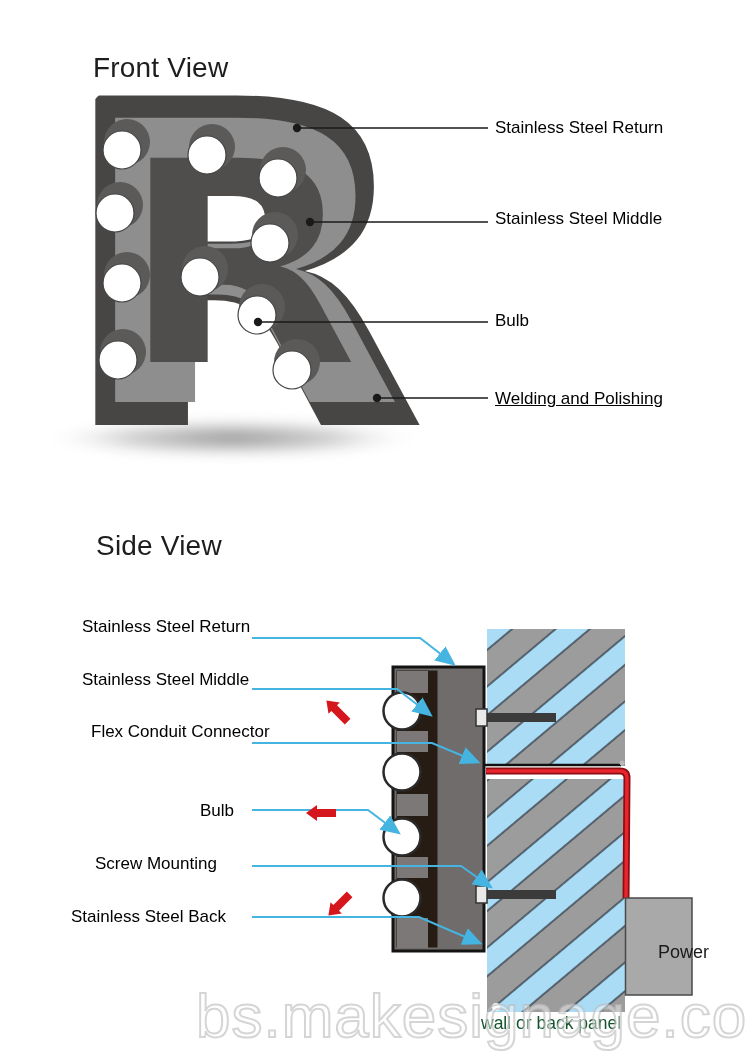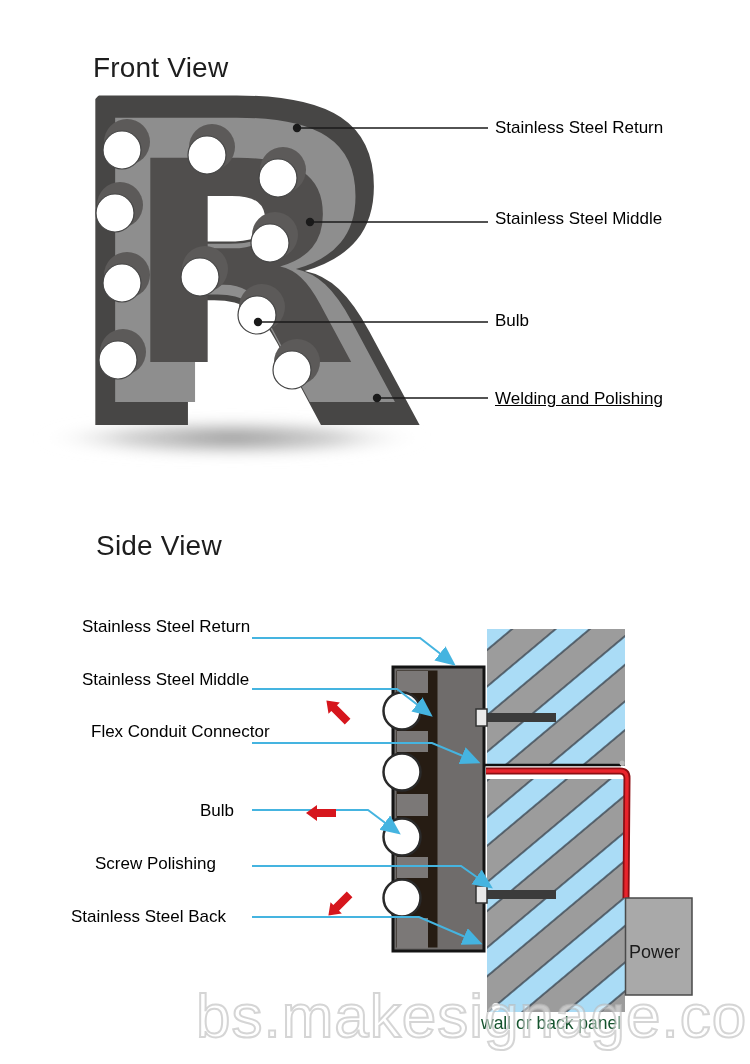--- a/index.html
+++ b/index.html
@@ -2,21 +2,21 @@
 <html style="--steel_dark: #474645; --steel_face: #8e8e8e; --steel_inner: #504e4d; --socket_gray: #5c5a59; --leader_black: #1a1a1a; --body_gray: #6f6c6b; --strip_dark: #261c13; --tab_gray: #7b7877; --wall_blue: #aadcf6; --stripe_gray: #9c9c9c; --cable_red: #e8242c; --cable_dark_red: #8c0e13; --accent_cyan: #45b4e0; --arrow_red: #d6161d; --power_gray: #a9a9a9;"><head>
 <meta charset="utf-8">
 <style>
   html,body{margin:0;padding:0;background:#ffffff;}
   #page{position:relative;width:750px;height:1064px;background:#fff;overflow:hidden;
         font-family:"Liberation Sans",sans-serif;}
   #diagram{position:absolute;left:0;top:0;z-index:1;}
   .title{position:absolute;z-index:2;font-size:28px;color:#1d1d1d;letter-spacing:.2px;margin-left:36px;}
   .lbl{position:absolute;z-index:2;font-size:17px;color:#000000;white-space:nowrap;}
   .caption{position:absolute;z-index:2;font-size:17.5px;color:#14532d;white-space:nowrap;}
-  .power-lbl{position:absolute;z-index:2;font-size:18px;color:#1b1b1b;width:60px;text-align:left;}
+  .power-lbl{position:absolute;z-index:2;font-size:18px;color:#1b1b1b;width:60px;text-align:right;margin-left:20px;}
   .watermark{position:absolute;left:196px;top:980px;z-index:3;font-size:62px;letter-spacing:1px;
              color:rgba(255,255,255,0.45);-webkit-text-stroke:2px rgba(185,185,185,0.6);
              white-space:nowrap;}
   
   .sd{fill:var(--steel_dark);}
   .sf{fill:var(--steel_face);}
   .si{fill:var(--steel_inner);}
   .socket{fill:var(--socket_gray);}
   .bulb{fill:#ffffff;stroke:#454545;stroke-width:1.2;}
   .bulb-side{fill:#ffffff;stroke:#2a2a2a;stroke-width:2.5;}
@@ -189,21 +189,21 @@
   <div class="lbl" style="left:495px;top:209px;">Stainless Steel Middle</div>
   <div class="lbl" style="left:495px;top:311px;">Bulb</div>
   <div class="lbl" style="left:495px;top:389px;text-decoration:underline;">Welding and Polishing</div>
 
   <div class="title" style="left:60px;top:530px;">Side View</div>
 
   <div class="lbl" style="left:82px;top:617px;">Stainless Steel Return</div>
   <div class="lbl" style="left:82px;top:670px;">Stainless Steel Middle</div>
   <div class="lbl" style="left:91px;top:722px;">Flex Conduit Connector</div>
   <div class="lbl" style="left:200px;top:801px;">Bulb</div>
-  <div class="lbl" style="left:95px;top:854px;">Screw Polishing</div>
+  <div class="lbl" style="left:95px;top:854px;">Screw Mounting</div>
   <div class="lbl" style="left:71px;top:907px;text-align:center;">Stainless Steel Back</div>
 
   <div class="power-lbl" style="left:629px;top:942px;">Power</div>
 
   <div class="caption" style="left:481px;top:1013px;">wall or back panel</div>
 
   <div class="watermark">bs.makesignage.com</div>
 </div>
 
 </body></html>

